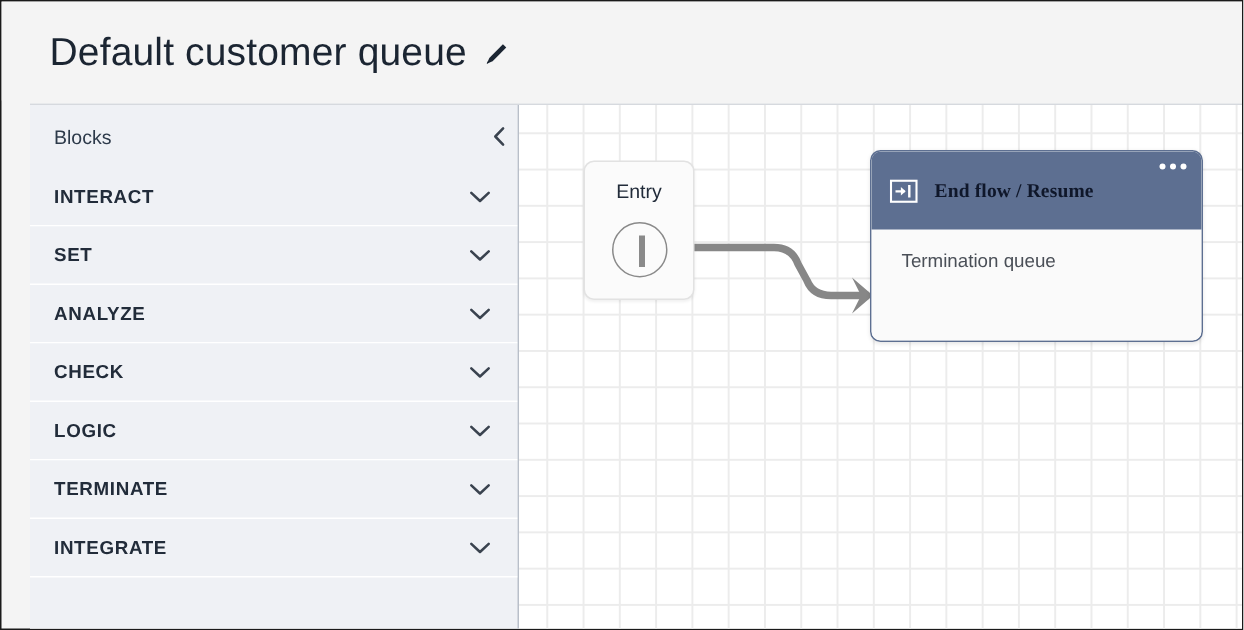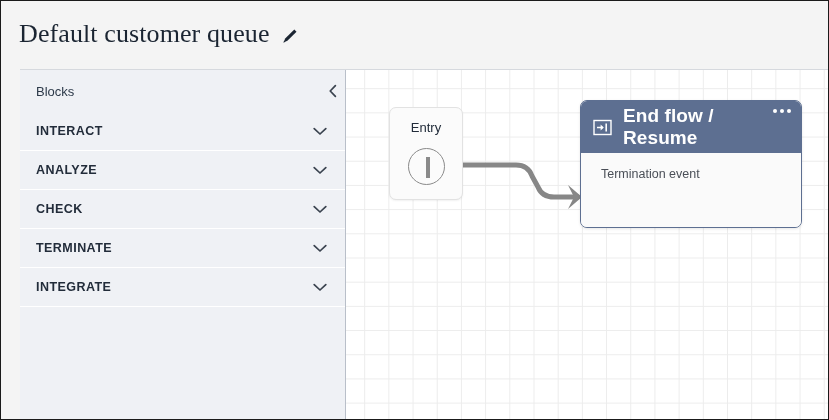--- a/index.html
+++ b/index.html
@@ -26,27 +26,26 @@
   .header {
     position: absolute;
     left: 0; top: 0;
     width: 829px;
     height: 66px;
     background: #f4f4f4;
     display: flex;
     align-items: center;
   }
   .page-title {
-    margin-left: 18px;
+    margin-left: 32px;
     font-size: 26px;
     font-weight: 400;
     color: #1b2532;
     letter-spacing: 0.1px;
     white-space: nowrap;
-    font-family: Liberation Serif, serif;
   }
   .edit-icon {
     margin-left: 10px;
     display: inline-flex;
     align-items: center;
     position: relative;
     top: 2px;
     cursor: pointer;
   }
 
@@ -222,24 +221,25 @@
     box-sizing: border-box;
     position: relative;
   }
   .flow-block-icon {
     flex: 0 0 auto;
     display: flex;
     align-items: center;
     margin-right: 11px;
   }
   .flow-block-title {
-    font-size: 19px;
+    font-size: 13px;
     font-weight: bold;
-    color: #ffffff;
+    color: #0f172a;
     letter-spacing: 0.1px;
+    font-family: Liberation Serif, serif;
   }
   .kebab {
     position: absolute;
     right: 10px;
     top: 8px;
     display: flex;
     gap: 3px;
     cursor: pointer;
   }
   .kebab i {
@@ -294,39 +294,55 @@
 
         <div class="cat-row">
           <span class="cat-label">INTERACT</span>
           <span class="chev">
             <svg width="14" height="9" viewBox="0 0 14 9" aria-hidden="true">
                 <path d="M1.2 1.6 L7 7 L12.8 1.6" fill="none" stroke="#3a434f" stroke-width="1.7" stroke-linecap="round" stroke-linejoin="round"></path>
               </svg>
           </span>
         </div>
 
+        <div class="cat-row">
+          <span class="cat-label">SET</span>
+          <span class="chev">
+            <svg width="14" height="9" viewBox="0 0 14 9" aria-hidden="true">
+                <path d="M1.2 1.6 L7 7 L12.8 1.6" fill="none" stroke="#3a434f" stroke-width="1.7" stroke-linecap="round" stroke-linejoin="round"></path>
+              </svg>
+          </span>
+        </div>
 
         <div class="cat-row">
           <span class="cat-label">ANALYZE</span>
           <span class="chev">
             <svg width="14" height="9" viewBox="0 0 14 9" aria-hidden="true">
                 <path d="M1.2 1.6 L7 7 L12.8 1.6" fill="none" stroke="#3a434f" stroke-width="1.7" stroke-linecap="round" stroke-linejoin="round"></path>
               </svg>
           </span>
         </div>
 
         <div class="cat-row">
           <span class="cat-label">CHECK</span>
           <span class="chev">
             <svg width="14" height="9" viewBox="0 0 14 9" aria-hidden="true">
                 <path d="M1.2 1.6 L7 7 L12.8 1.6" fill="none" stroke="#3a434f" stroke-width="1.7" stroke-linecap="round" stroke-linejoin="round"></path>
               </svg>
           </span>
         </div>
 
+        <div class="cat-row">
+          <span class="cat-label">LOGIC</span>
+          <span class="chev">
+            <svg width="14" height="9" viewBox="0 0 14 9" aria-hidden="true">
+                <path d="M1.2 1.6 L7 7 L12.8 1.6" fill="none" stroke="#3a434f" stroke-width="1.7" stroke-linecap="round" stroke-linejoin="round"></path>
+              </svg>
+          </span>
+        </div>
 
         <div class="cat-row">
           <span class="cat-label">TERMINATE</span>
           <span class="chev">
             <svg width="14" height="9" viewBox="0 0 14 9" aria-hidden="true">
                 <path d="M1.2 1.6 L7 7 L12.8 1.6" fill="none" stroke="#3a434f" stroke-width="1.7" stroke-linecap="round" stroke-linejoin="round"></path>
               </svg>
           </span>
         </div>
 
@@ -367,19 +383,19 @@
             </svg>
           </span>
           <span class="flow-block-title">End flow / Resume</span>
           <span class="kebab">
             <i></i>
               <i></i>
               <i></i>
           </span>
         </div>
         <div class="flow-block-body">
-          <span class="flow-block-body-text">Termination event</span>
+          <span class="flow-block-body-text">Termination queue</span>
         </div>
       </div>
 
     </div>
   </div>
 </div>
 
 </body></html>

